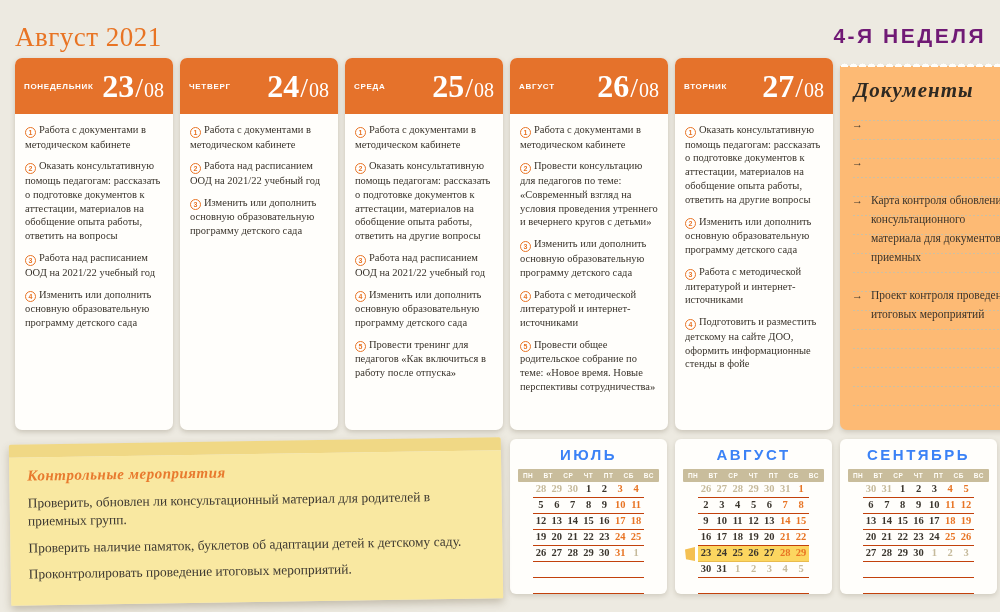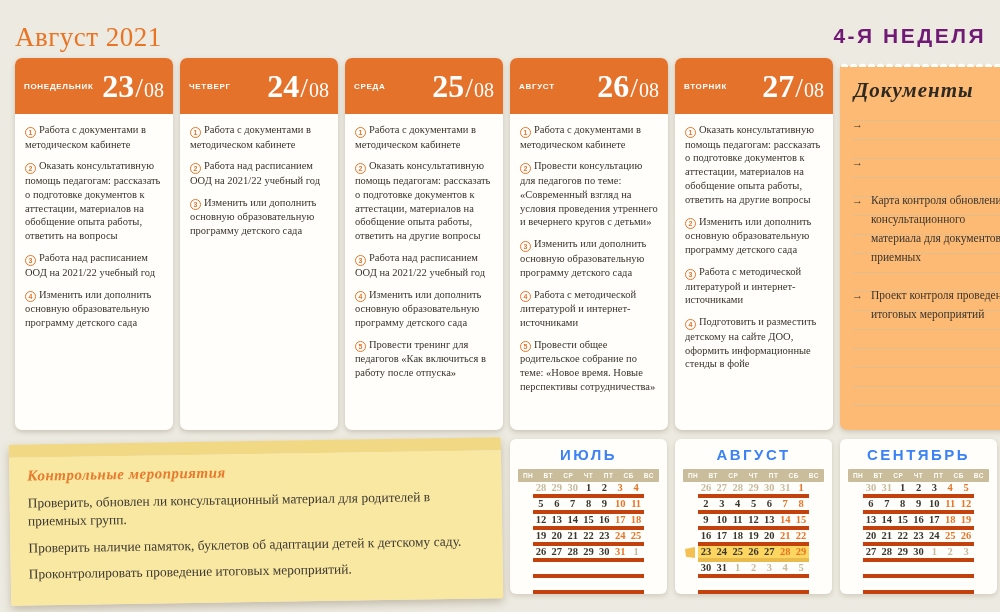--- a/index.html
+++ b/index.html
@@ -54,21 +54,21 @@
   .note-body { background:#f9e8a1; padding:7px 18px 13px; min-height:140px; }
   .note-title { font-style:italic; font-weight:700; font-size:15px; letter-spacing:0.5px; color:#e87a2e; margin:3px 0 10px; }
   .note-line { font-size:13.5px; line-height:1.32; color:#3f3a32; margin-bottom:9px; }
 
   .mini-calendars { display:flex; }
   .cal-card { width:157px; flex:none; margin-left:8px; background:#fffefb; border-radius:6px; box-shadow:0 2px 5px rgba(90,78,55,0.2);
               padding:7px 0 5px; height:155px; }
   .cal-title { text-align:center; font-family:"Liberation Sans","DejaVu Sans",sans-serif; font-weight:700; font-size:15px; letter-spacing:2.5px; color:#3b82f6; margin-bottom:6px; }
   .cal-head-row { display:flex; margin:0 8px; background:#c9bd9c; height:13px; align-items:center; border-radius:1px; }
   .cal-head-cell { flex:1; text-align:center; font-family:"Liberation Sans","DejaVu Sans",sans-serif; font-size:6.5px; font-weight:700; letter-spacing:0.5px; color:#fffdf7; }
-  .cal-row { display:flex; margin:0 23px; height:16px; align-items:center; border-bottom:4px solid #c2410c; position:relative; }
+  .cal-row { display:flex; margin:0 23px; height:16px; align-items:center; border-bottom:1px solid #c2410c; position:relative; }
   .cal-cell { flex:1; text-align:center; font-size:10.5px; font-weight:700; line-height:1; }
   .c-n { color:#3a352d; }
   .c-w { color:#e87424; }
   .c-o { color:#c6ba9b; }
   .cal-row.hl { background:#fcd660; border-bottom-color:#e9bb4d; }
   .hl-tab { position:absolute; left:-13px; top:1px; bottom:0; width:10px; background:#f4c052;
             clip-path:polygon(0 18%, 100% 0, 100% 100%, 10% 88%); }
 </style>
 </head>
 <body>

